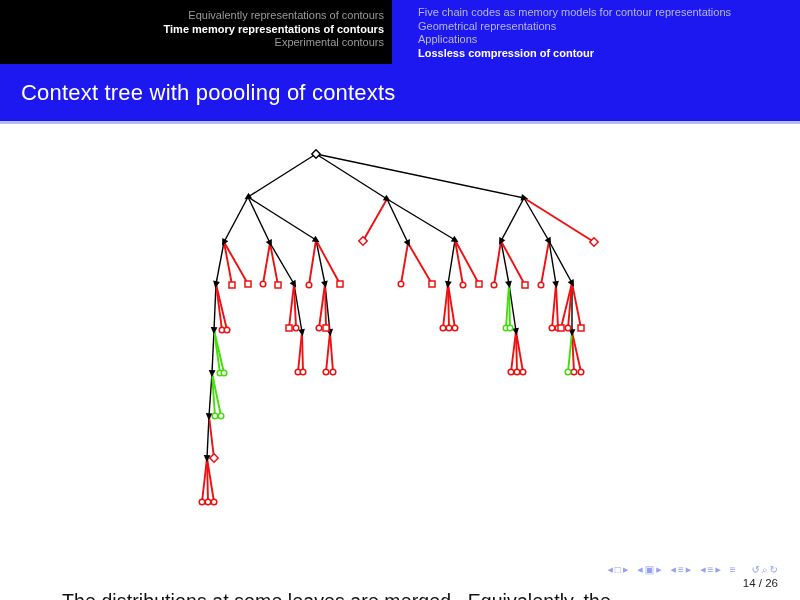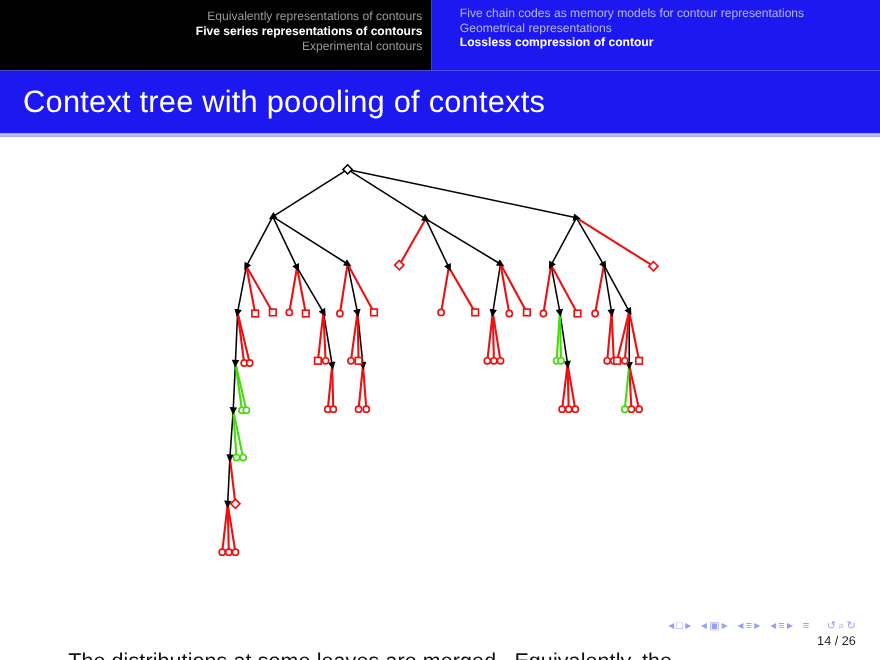--- a/index.html
+++ b/index.html
@@ -11,21 +11,21 @@
   .hdr-right{position:absolute;left:392px;top:0;width:408px;height:64px;background:var(--accent);
              box-sizing:border-box;text-align:left;padding:6px 0 0 26px;}
   .hline{display:block;font-size:11px;line-height:13.5px;color:var(--inactive);cursor:pointer;
          white-space:nowrap;}
   .hdr-right .hline{color:var(--subsec);}
   .hline.active{color:var(--active);font-weight:bold;}
   
   .titlebar{position:absolute;left:0;top:64px;width:800px;height:60px;background:var(--accent);
             border-bottom:3px solid var(--sep);display:flex;align-items:center;
             padding-left:21px;box-sizing:border-box;}
-  .titlebar span{color:#ffffff;font-size:28px;letter-spacing:0.2px;}
+  .titlebar span{color:#ffffff;font-size:22px;letter-spacing:0.2px;}
   
   #tree{position:absolute;left:0;top:0;width:800px;height:600px;pointer-events:none;}
   
   .caption{position:absolute;left:62px;top:524px;font-size:19.5px;line-height:31px;
            color:#111;white-space:pre;letter-spacing:0.1px;}
   
   .nav{position:absolute;right:22px;top:564px;display:flex;align-items:center;
        color:var(--navcol);font-size:10px;line-height:12px;}
   .nav span{display:inline-block;margin-left:2px;cursor:pointer;}
   .nav span.gsep{margin-left:9px;}
@@ -33,26 +33,27 @@
   .nav .arrow{font-size:7px;}
   .pagenum{position:absolute;right:22px;top:577px;font-size:11.5px;color:#222;margin-left:41px;}
 </style>
 </head>
 <body>
 
 <div id="slide" style="--hdr-black: #000000; --accent: #1d18f0; --sep: #b9b9f2; --inactive: #9a9a9a; --subsec: #b7b7ef; --active: #ffffff; --navcol: #96a0ef;">
 
   <div class="hdr-left" id="left-lines">
       <span class="hline">Equivalently representations of contours</span>
-      <span class="hline active">Five series representations of contours</span>
+      <span class="hline active">Time memory representations of contours</span>
       <span class="hline">Experimental contours</span>
     </div>
   <div class="hdr-right" id="right-lines">
       <span class="hline">Five chain codes as memory models for contour representations</span>
       <span class="hline">Geometrical representations</span>
+      <span class="hline">Applications</span>
       <span class="hline active">Lossless compression of contour</span>
     </div>
 
   <div class="titlebar">
     <span>Context tree with poooling of contexts</span>
   </div>
 
   <svg id="tree" viewBox="0 0 800 600" xmlns="http://www.w3.org/2000/svg">
       <line x1="316" y1="154" x2="248" y2="197" stroke="#000000" stroke-width="1.4"></line>
       <line x1="316" y1="154" x2="387" y2="199" stroke="#000000" stroke-width="1.4"></line>

